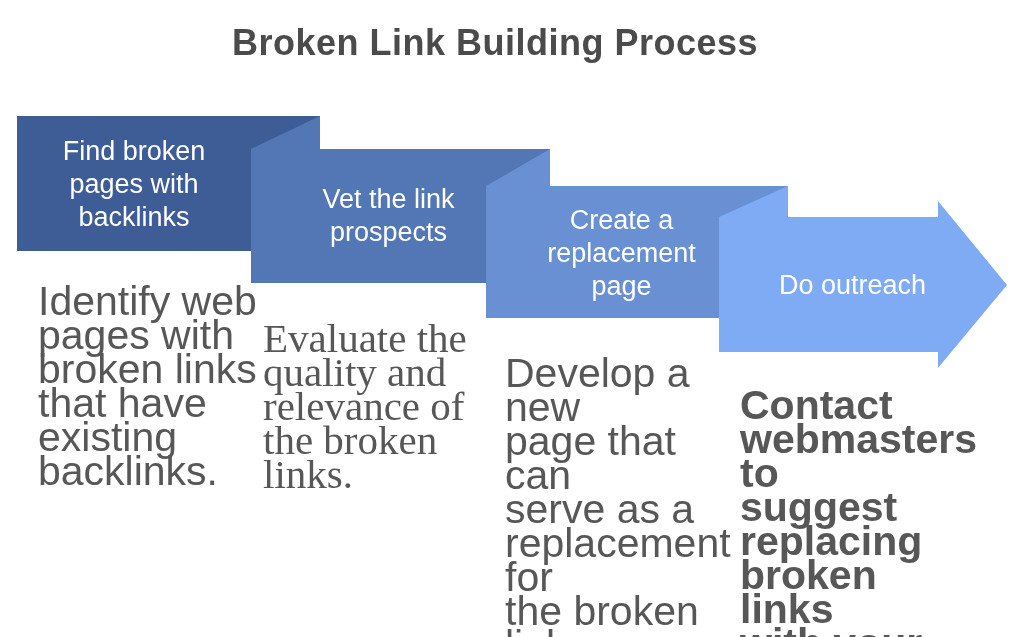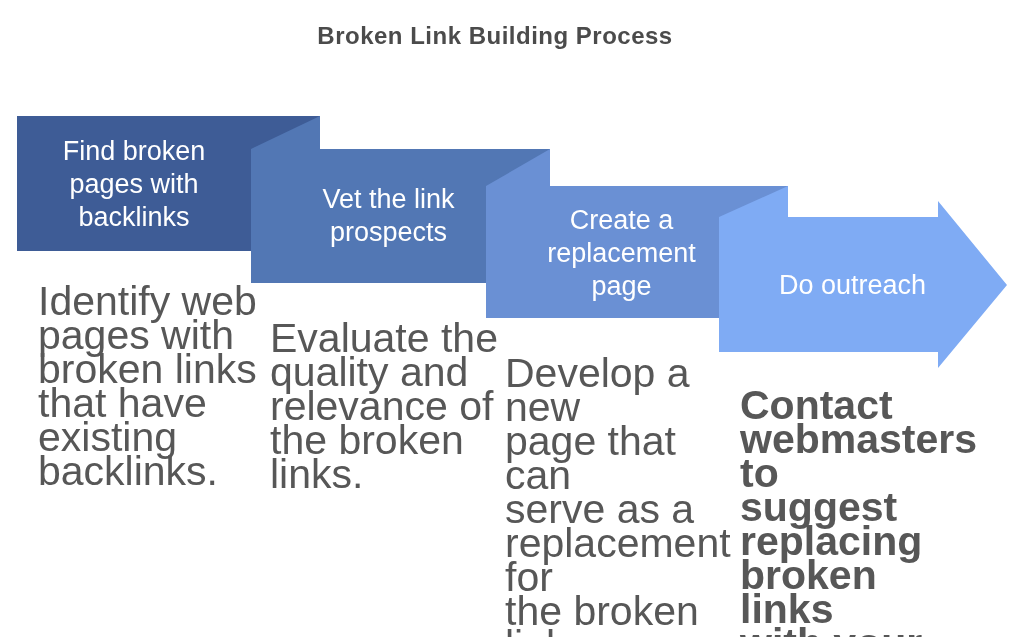--- a/index.html
+++ b/index.html
@@ -19,21 +19,21 @@
     position: absolute;
     left: 0;
     top: 0;
   }
   .diagram-title {
     position: absolute;
     left: 0;
     top: 22px;
     width: 990px;
     text-align: center;
-    font-size: 24px;
+    font-size: 36px;
     font-weight: bold;
     color: #4b4b4b;
     letter-spacing: 0.5px;
     white-space: pre-line;
   }
   .step-label {
     position: absolute;
     color: #ffffff;
     font-size: 27px;
     line-height: 33px;
@@ -46,21 +46,21 @@
     font-size: 41px;
     line-height: 34px;
     text-align: left;
     white-space: pre-line;
   }
   .l1 { left: 17px;  top: 135px; width: 234px; }
   .l2 { left: 251px; top: 183px; width: 235px; margin-left: 20px; }
   .l3 { left: 508px; top: 204px; width: 227px; }
   .l4 { left: 719px; top: 269px; width: 219px; padding-left: 24px; }
   .d1 { left: 38px;  top: 284px; width: 230px; }
-  .d2 { left: 270px; top: 321px; width: 230px; }
+  .d2 { left: 263px; top: 321px; width: 230px; font-family: Liberation Serif, serif; }
   .d3 { left: 505px; top: 356px; width: 240px; }
   .d4 { left: 740px; top: 388px; width: 230px; font-weight: bold; }
 </style>
 </head>
 <body>
 
 <div id="canvas">
 
   <svg id="shapes" width="1024" height="637" viewBox="0 0 1024 637">
 

